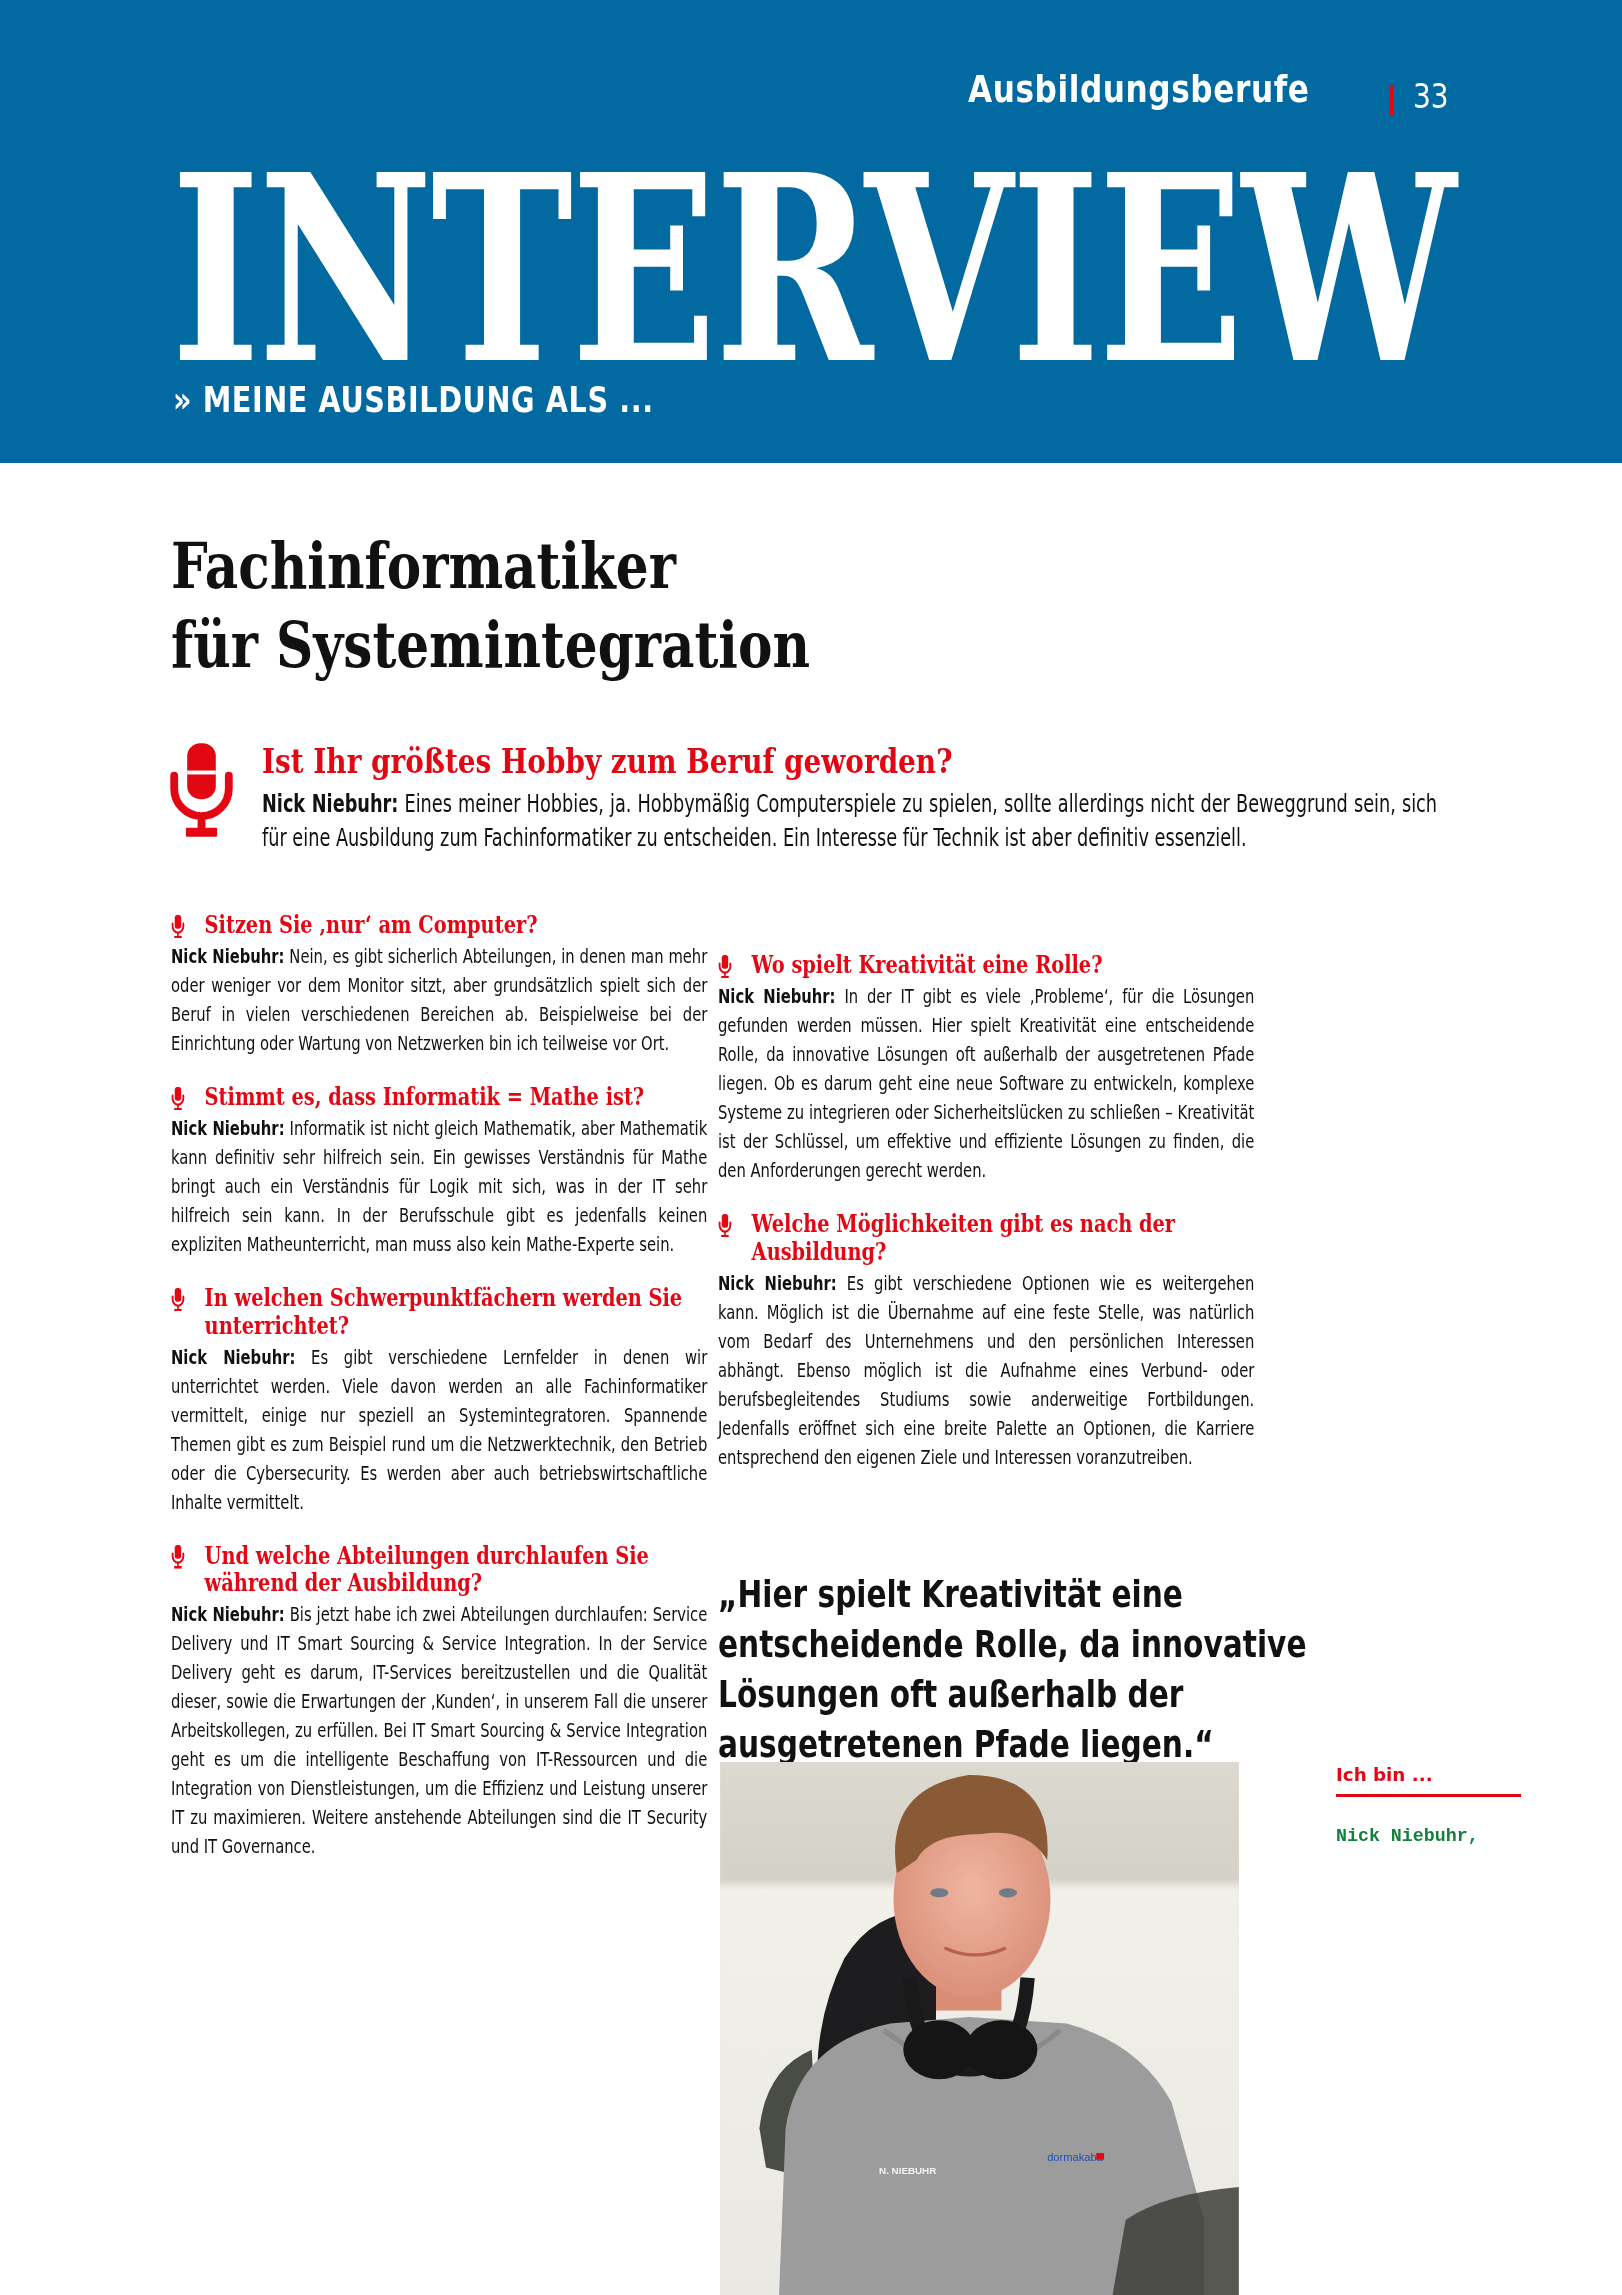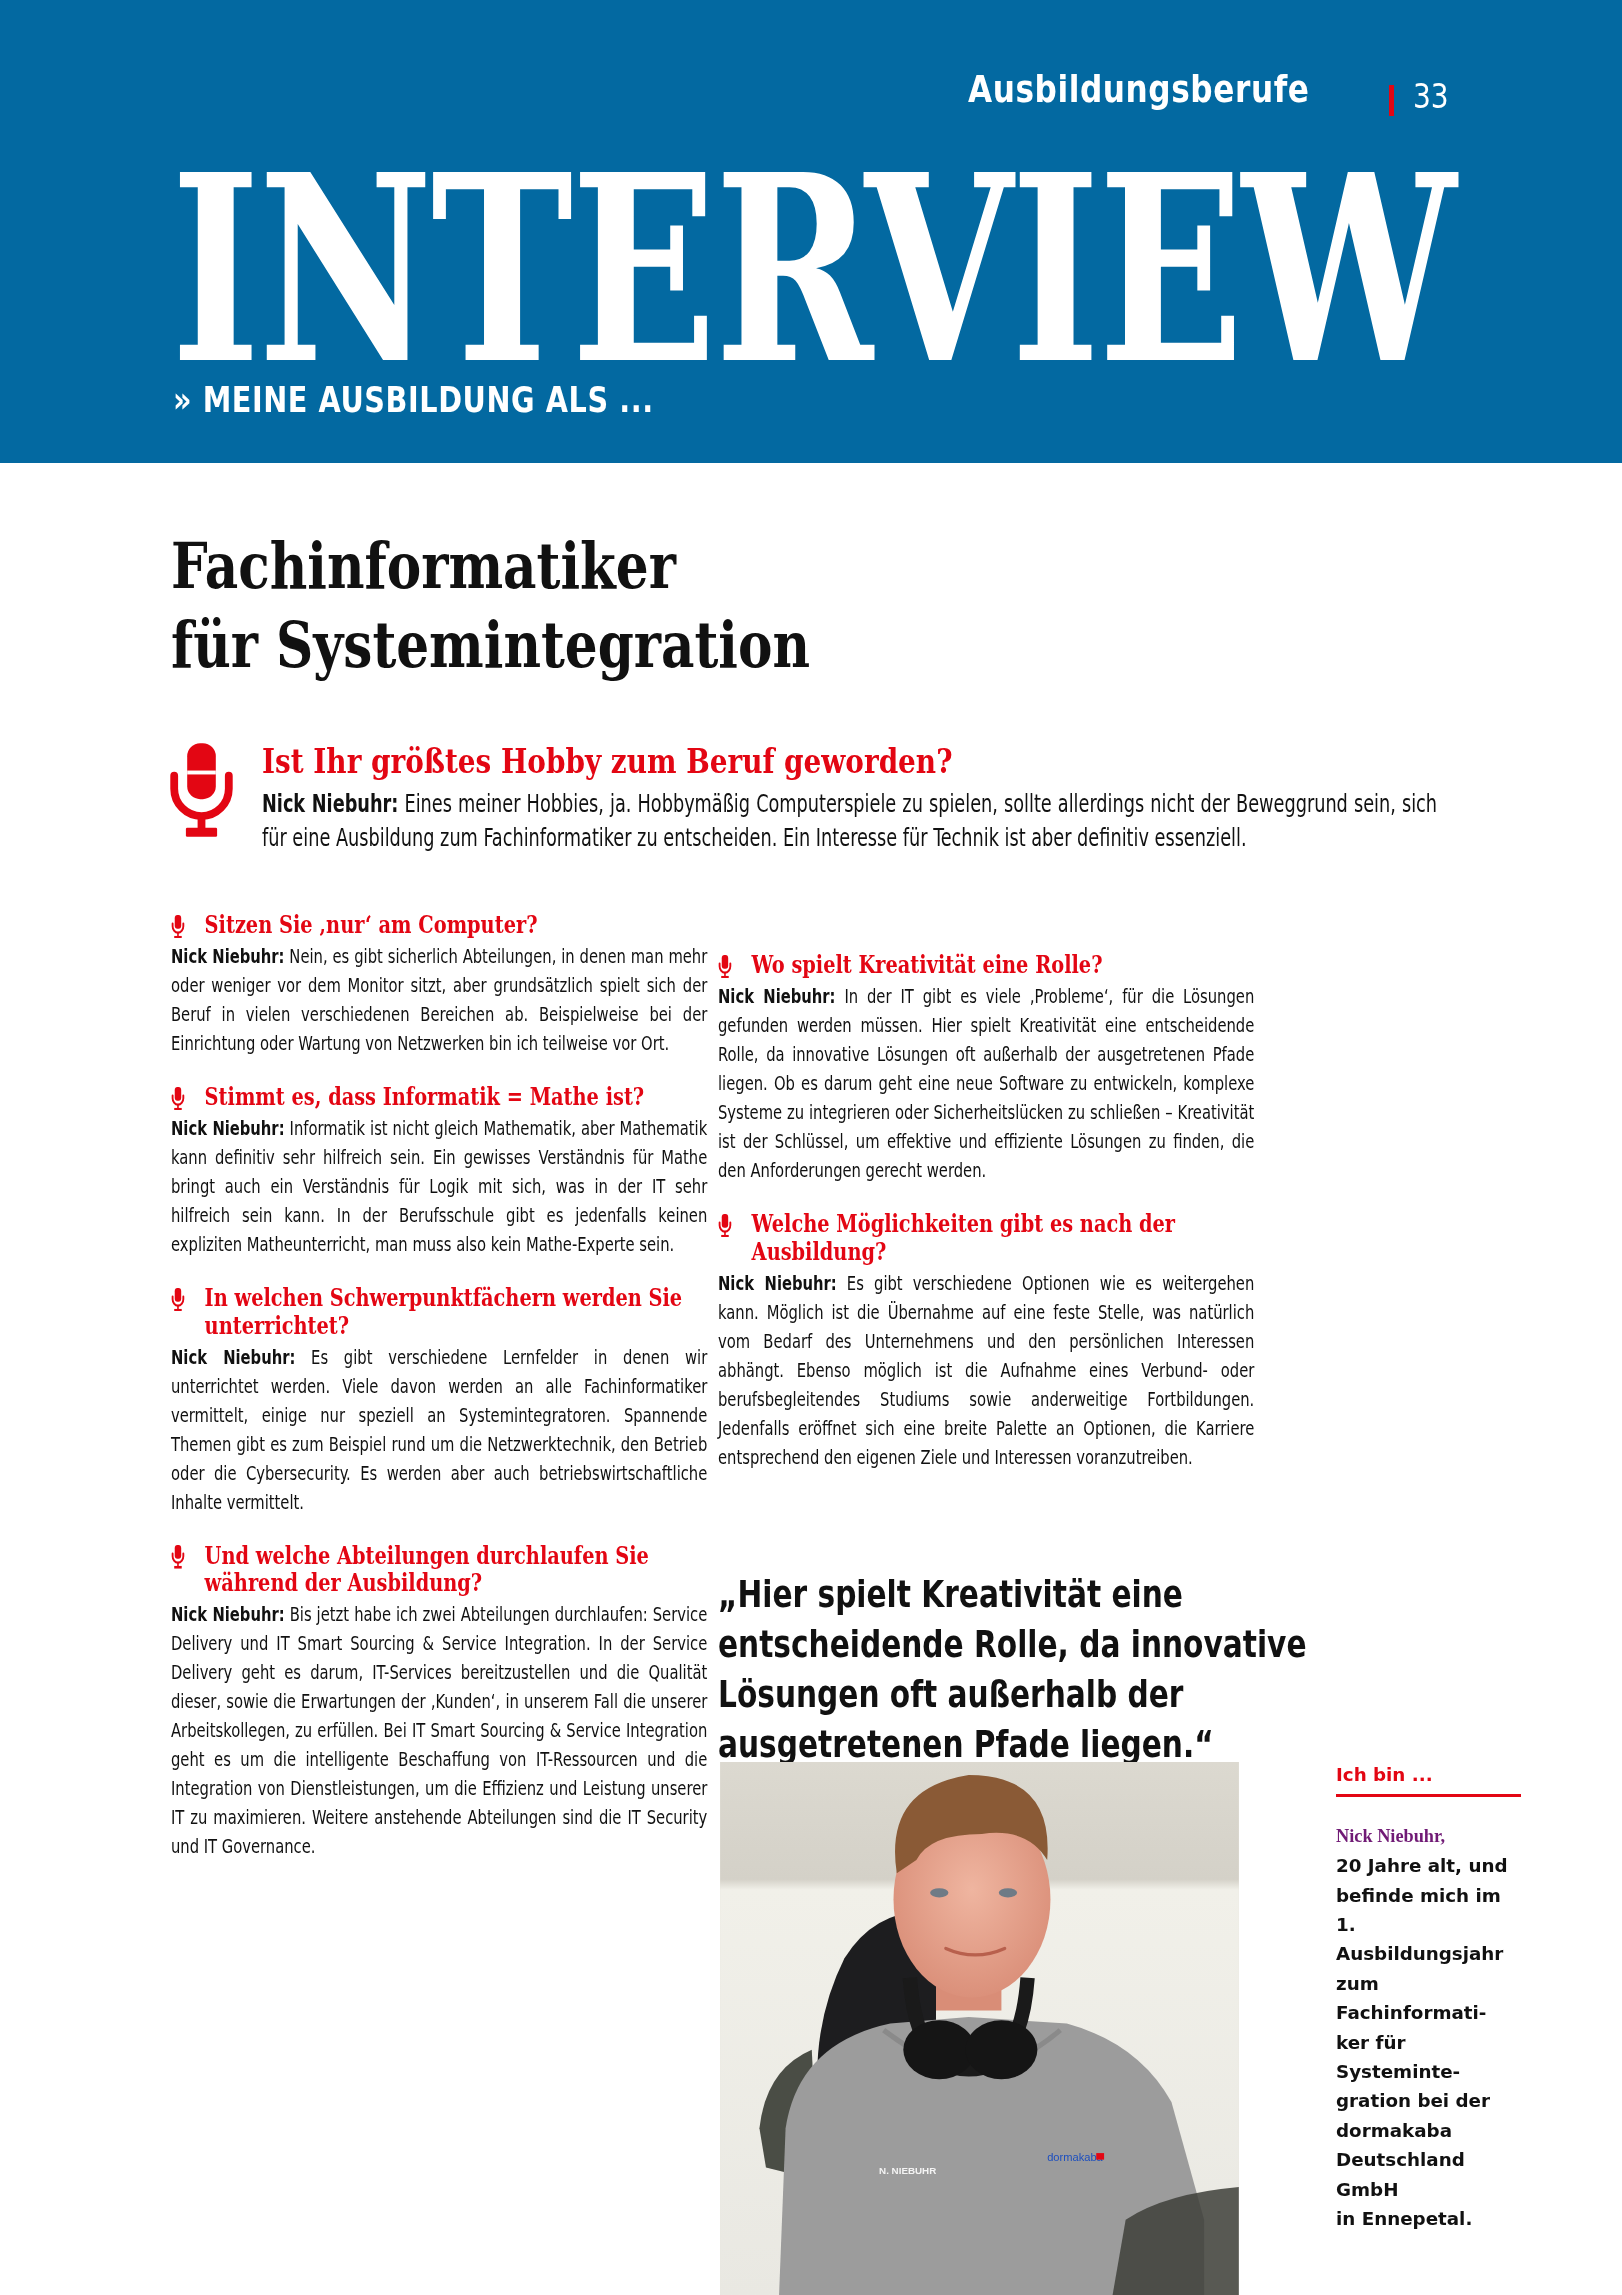--- a/index.html
+++ b/index.html
@@ -36,21 +36,21 @@
   
   .pullquote { position: absolute; left: 718px; top: 1569px; width: 785px; font-family: "DejaVu Sans", sans-serif; font-weight: bold; font-size: 38px; line-height: 50px; color: #111; transform: scaleX(0.78); transform-origin: left top; }
 
   
   .photo { position: absolute; left: 720px; top: 1762px; width: 519px; height: 533px; overflow: hidden; background: #e8e6df; }
 
   
   .profile { position: absolute; left: 1336px; top: 1764px; width: 183px; }
   .profile-label { font-family: "DejaVu Sans", sans-serif; font-weight: bold; font-size: 18.3px; color: #e30613; }
   .profile-rule { margin-top: 9.2px; width: 185px; height: 2.6px; background: #e30613; }
-  .profile-name { margin-top: 25px; font-family: Liberation Serif, serif; font-weight: bold; font-size: 18.3px; color: #701a75; line-height: 29.4px; }
+  .profile-name { margin-top: 25px; font-family: Liberation Mono, monospace; font-weight: bold; font-size: 18.3px; color: #15803d; line-height: 29.4px; }
   .profile-text { font-family: "DejaVu Sans", sans-serif; font-weight: bold; font-size: 18.3px; line-height: 29.4px; color: #111; white-space: pre-line; }
 </style>
 </head>
 <body>
 
 <div class="header">
   <div class="section-label">Ausbildungsberufe</div>
   <div class="page-sep"></div>
   <div class="page-number">33</div>
   <div class="big-title">INTERVIEW</div>
@@ -178,23 +178,14 @@
     <rect x="575" y="598" width="12" height="10" fill="#e30613"></rect>
 
     <path d="M620 700 Q680 660 793 650 L793 815 L600 815 Z" fill="#3e3f3a" opacity="0.85"></path>
   </svg>
 </div>
 
 <aside class="profile">
   <div class="profile-label">Ich bin ...</div>
   <div class="profile-rule"></div>
   <div class="profile-name">Nick Niebuhr,</div>
-  <div class="profile-text">20 Jahre alt, und
-befinde mich im
-1. Ausbildungsjahr
-zum Fachinformati-
-ker für Systeminte-
-gration bei der
-dormakaba
-Deutschland GmbH
-in Ennepetal.</div>
 </aside>
 
 
 </body></html>

